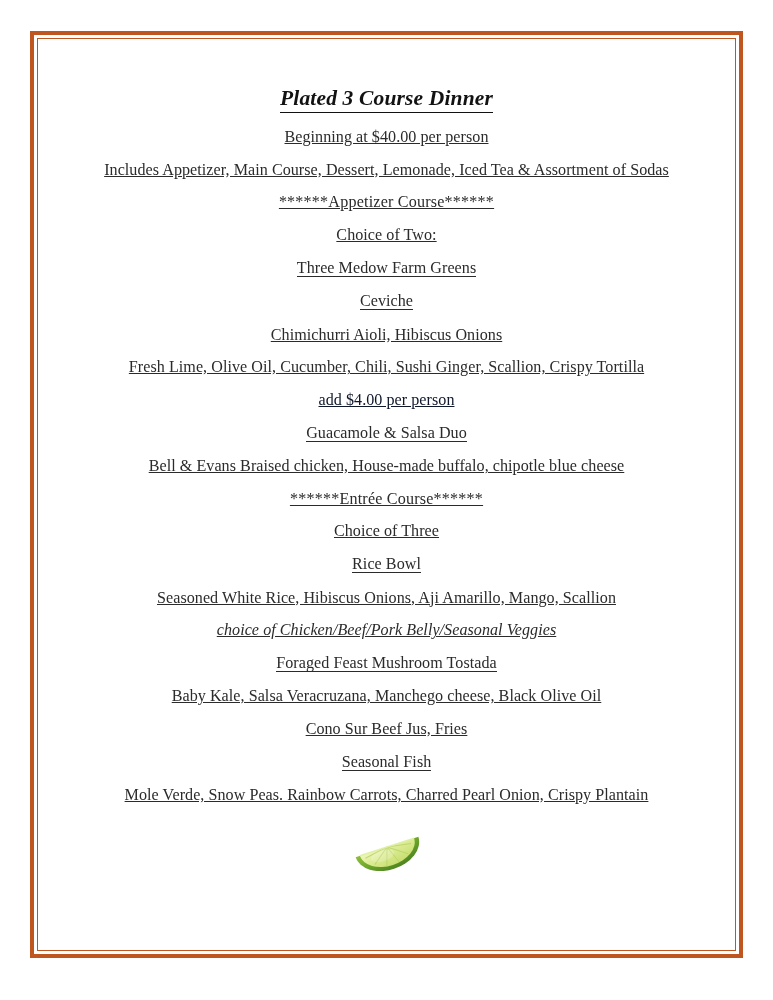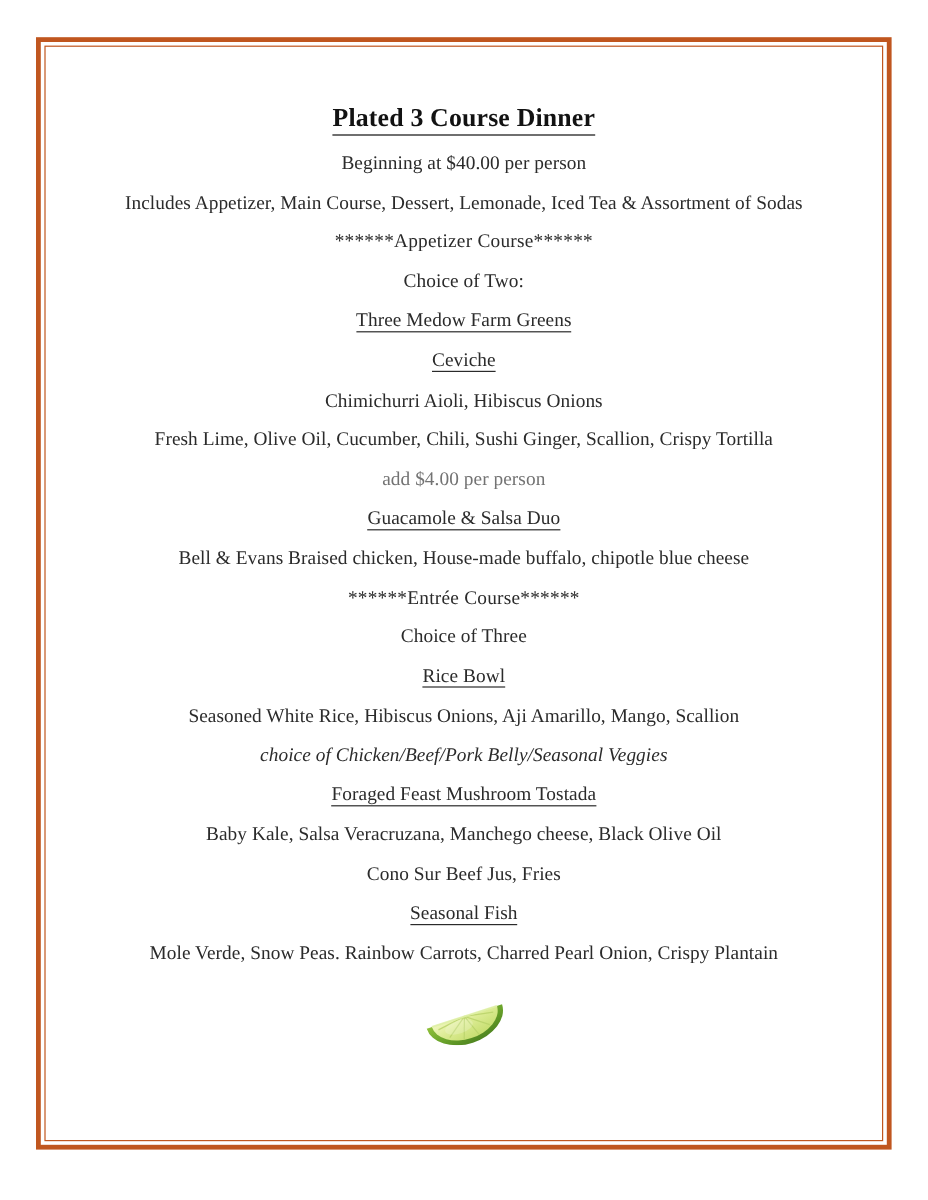--- a/index.html
+++ b/index.html
@@ -60,37 +60,39 @@
     font-size: 21.5px;
     font-weight: bold;
     color: #121212;
     letter-spacing: 0.15px;
     line-height: 1.15;
   }
   .menu-title .ul {
     border-bottom: 1.6px solid #121212;
     padding-bottom: 1px;
     display: inline-block;
+    font-style: italic;
   }
 
   .line {
     margin: 0;
     color: #2b2b2b;
     font-size: 16.1px;
     line-height: 1.0;
     padding-top: 16.5px;
     letter-spacing: 0.05px;
     white-space: nowrap;
+    text-decoration: underline;
   }
   .line .ul {
     border-bottom: 1px solid #2b2b2b;
     display: inline-block;
     padding-bottom: 0px;
   }
-  .line.red { color: #737373; }
+  .line.red { color: #0f172a; }
   .line.italic { font-style: italic; }
   .line.stars { letter-spacing: 0.2px; }
 
   
   .lime-wrap {
     padding-top: 20px;
     display: flex;
     justify-content: center;
     align-items: center;
   }

